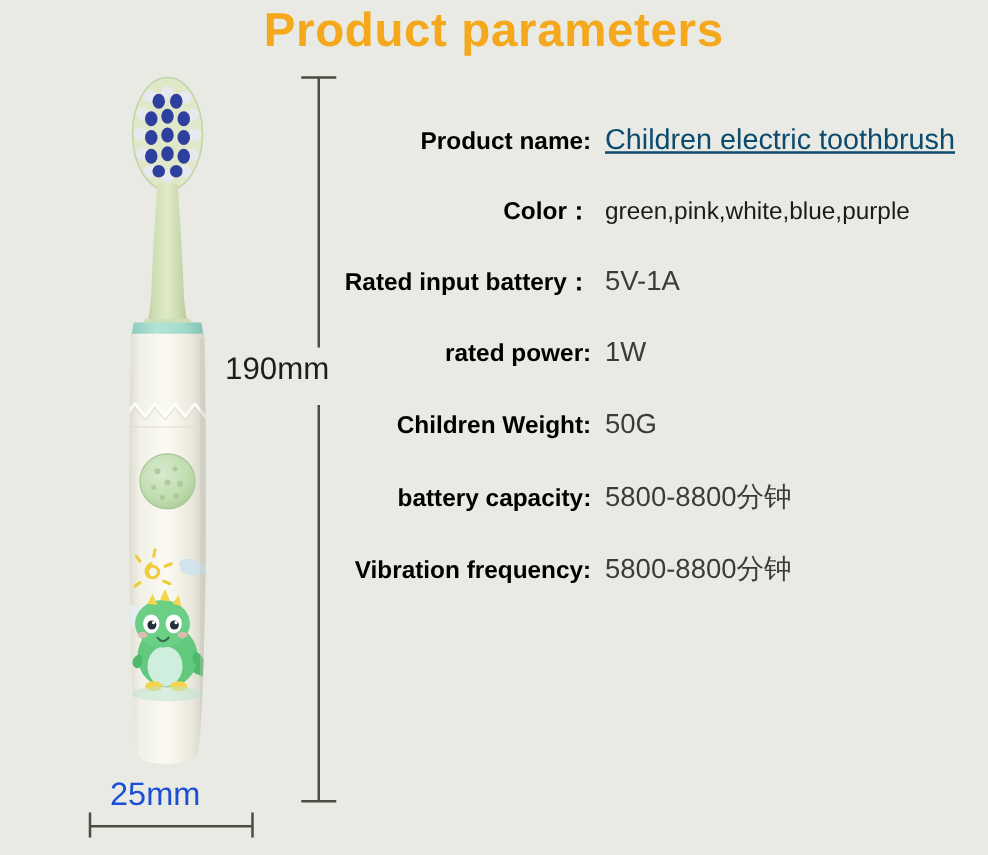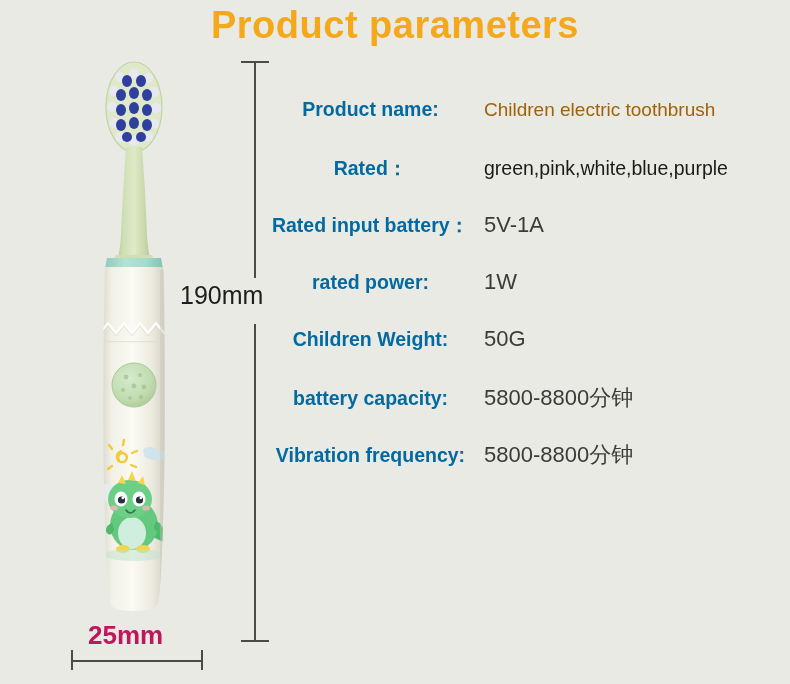--- a/index.html
+++ b/index.html
@@ -44,36 +44,36 @@
     top: 98px;
     width: 510px;
   }
   .spec-row {
     display: flex;
     align-items: baseline;
     height: 57px;
   }
   .spec-label {
     width: 205px;
-    text-align: center;
+    text-align: right;
     font-size: 19.5px;
     font-weight: bold;
-    color: #0369a1;
+    color: #000000;
     white-space: nowrap;
     letter-spacing: 0px;
   }
   .spec-value {
     padding-left: 11px;
     font-size: 22px;
     font-weight: normal;
     color: #3b3b3b;
     white-space: nowrap;
   }
   .spec-row.r0 .spec-label { font-size: 19.5px; }
-  .spec-row.r0 .spec-value { font-size: 19px; color: #a16207; font-weight: normal; }
+  .spec-row.r0 .spec-value { font-size: 23px; color: #0c4a6e; font-weight: normal; text-decoration: underline; }
   .spec-row.r1 .spec-value { font-size: 19.5px; color: #1b1b1b; }
 
   
   .dim-vert {
     position: absolute;
     left: 254px;
     top: 62px;
     width: 1.6px;
     height: 579px;
     background: #4a4d44;
@@ -134,23 +134,22 @@
     top: 650px;
     width: 1.6px;
     height: 20px;
     background: #4a4d44;
   }
   .dim-horiz-label {
     position: absolute;
     left: 88px;
     top: 620px;
     font-size: 26px;
-    color: #be185d;
-    white-space: nowrap;
-    font-weight: bold;
+    color: #1d4ed8;
+    white-space: nowrap;
   }
 
   
   .brush {
     position: absolute;
     left: 90px;
     top: 55px;
     width: 100px;
     height: 560px;
   }
@@ -333,21 +332,21 @@
   <div class="dim-tick-left"></div>
   <div class="dim-tick-right"></div>
   <div class="dim-horiz-label">25mm</div>
 
   <div class="spec-table">
     <div class="spec-row r0">
       <div class="spec-label">Product name:</div>
       <div class="spec-value">Children electric toothbrush</div>
     </div>
     <div class="spec-row r1">
-      <div class="spec-label">Rated：</div>
+      <div class="spec-label">Color：</div>
       <div class="spec-value">green,pink,white,blue,purple</div>
     </div>
     <div class="spec-row">
       <div class="spec-label">Rated input battery：</div>
       <div class="spec-value">5V-1A</div>
     </div>
     <div class="spec-row">
       <div class="spec-label">rated power:</div>
       <div class="spec-value">1W</div>
     </div>

